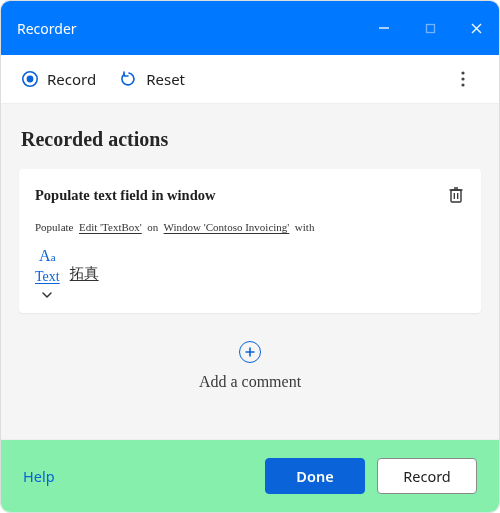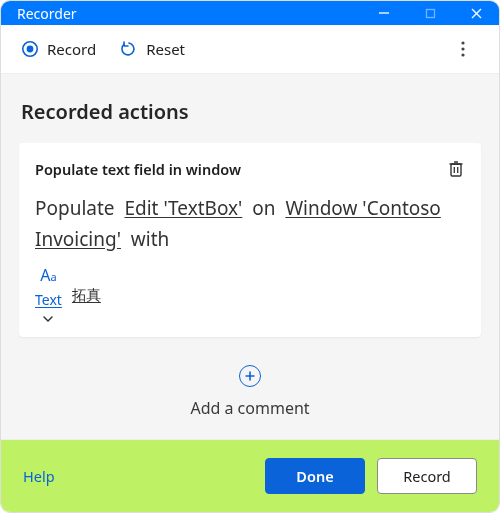--- a/index.html
+++ b/index.html
@@ -48,42 +48,42 @@
   }
   .tb-btn .icon { color:#0a63d8; }
   .spacer { flex:1; }
   .kebab { width:20px; text-align:center; color:#444; }
 
   
   .body {
     flex:1;
     background:#f5f5f6;
     padding: 20px 18px 12px 18px;
-    display:flex; flex-direction:column;
+    display:flex; flex-direction:column;font-family:Liberation Serif, serif;
   }
   .heading {
     font-size:20px; font-weight:600; color:#262626;
     margin: 4px 2px 18px 2px;
   }
 
   .card {
     background:#fff;
     border-radius:4px;
     padding: 16px 16px 12px 16px;
     box-shadow: 0 1px 2px rgba(0,0,0,0.06);
   }
   .card-head {
     display:flex; align-items:center;
     margin-bottom: 14px;
   }
   .card-title { font-weight:600; font-size:14.5px; color:#1e1e1e; flex:1; }
   .trash { color:#333; }
 
   .desc {
-    font-size:19px; color:#333; line-height:1.6;margin-top:12px;
+    font-size:11px; color:#333; line-height:1.6;margin-top:12px;
   }
   .u { text-decoration: underline; text-underline-offset:2px; }
 
   .row2 {
     display:flex; align-items:center; gap:10px;
     font-size:14.5px; color:#333; margin-top:10px;
   }
   .aa {
     color:#0a63d8; font-weight:400;
     display:inline-flex; align-items:center; gap:4px;
@@ -101,21 +101,21 @@
   }
   .plus-circle {
     width:22px; height:22px; border:1.6px solid #0a63d8; border-radius:50%;
     display:flex; align-items:center; justify-content:center; color:#0a63d8;
     font-size:16px; line-height:1;
   }
 
   
   .footer {
     border-top:1px solid #eee;
-    background:#bef264;
+    background:#86efac;
     padding: 18px 22px;
     display:flex; align-items:center;
   }
   .help { color:#0a63d8; font-size:14.5px; }
   .footer .spacer { flex:1; }
   .btn {
     min-width: 100px; height:36px;
     display:flex; align-items:center; justify-content:center;
     font-size:14.5px; border-radius:4px;
     margin-left: 12px;

